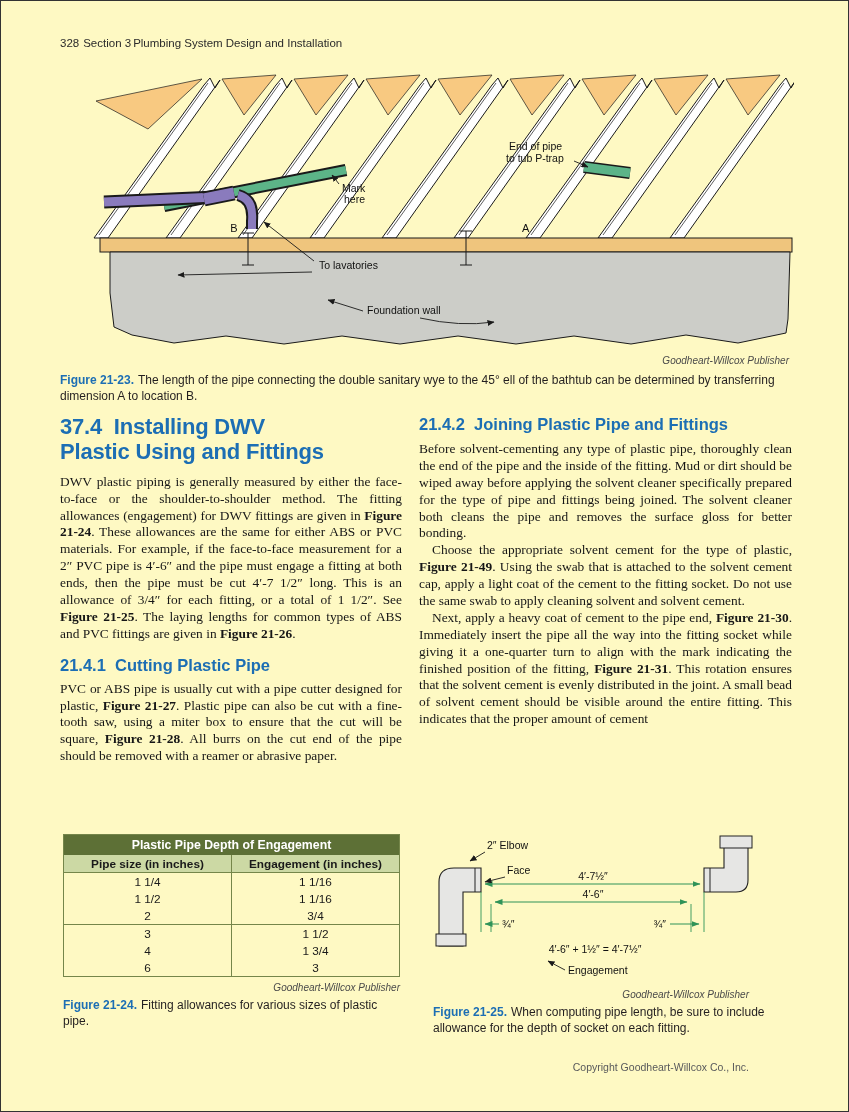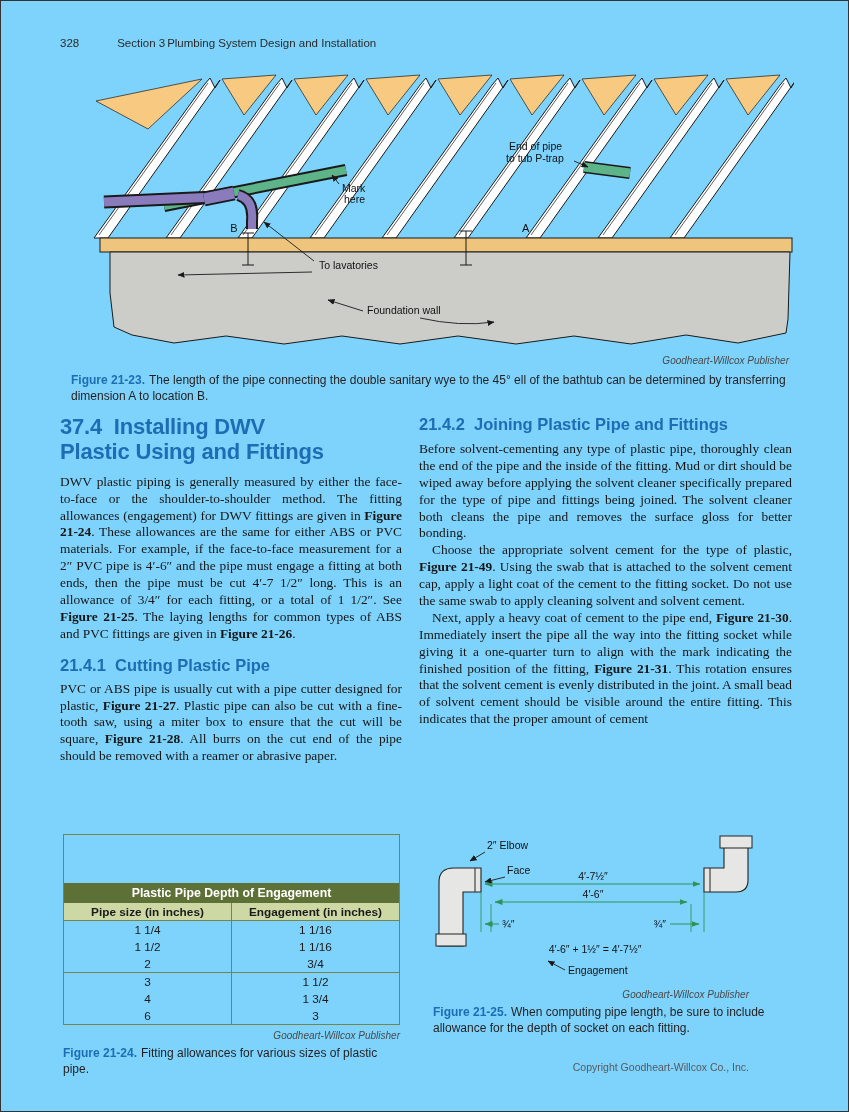--- a/index.html
+++ b/index.html
@@ -1,57 +1,57 @@
 <!DOCTYPE html>
 <html><head>
 <meta charset="utf-8">
 <style>
   * { box-sizing: border-box; margin: 0; padding: 0; }
   html, body { background: #ffffff; }
   .page {
-    position: relative; width: 849px; height: 1112px; background: #7dd3fc;
+    position: relative; width: 849px; height: 1112px; background: #fef9c3;
     border: 1px solid #333; overflow: hidden;
     font-family: "Liberation Serif", serif; color: #1a1a1a;
   }
   .abs { position: absolute; }
 
   .runhead { left: 59px; top: 36px; font-family: "Liberation Sans", sans-serif;
     font-size: 11.5px; color: #2b2b2b; display: flex; align-items: baseline; }
-  .runhead .gap1 { margin-left: 38px; }
+  .runhead .gap1 { margin-left: 4px; }
   .runhead .gap2 { margin-left: 2px; }
 
   .fig23 { left: 85px; top: 70px; width: 708px; height: 292px; }
   svg { display: block; }
 
   .credit { font-family: "Liberation Sans", sans-serif; font-style: italic;
     font-size: 10px; color: #4a4a4a; }
   .c23 { right: 59px; top: 354px; }
 
   .caption { font-family: "Liberation Sans", sans-serif; font-size: 12px;
     color: #231f20; line-height: 1.32; }
   .cap-lead { font-weight: bold; color: #1c6eb4; margin-right: 4px; }
-  .cap23 { left: 70px; top: 372px; width: 732px; }
+  .cap23 { left: 59px; top: 372px; width: 732px; }
 
   .col-left  { left: 59px;  top: 414px; width: 342px; }
   .col-right { left: 418px; top: 414px; width: 373px; }
 
   h1.sec { font-family: "Liberation Sans", sans-serif; font-size: 22px;
     line-height: 1.13; color: #1c6eb4; font-weight: bold; white-space: pre-wrap;
     margin-bottom: 9px; letter-spacing: -0.2px; }
   h2.sec { font-family: "Liberation Sans", sans-serif; font-size: 16.5px;
     color: #1c6eb4; font-weight: bold; white-space: pre-wrap; margin: 13px 0 6px 0; }
   h2.first { margin-top: 0; margin-bottom: 7px; }
   p.body { font-size: 13.4px; line-height: 1.26; text-align: justify; color: #161616; }
   p.ind { text-indent: 13px; }
 
   .tblock { left: 62px; top: 833px; width: 342px; }
   .gw-table { width: 337px; font-family: "Liberation Sans", sans-serif;
     border: 1px solid #75864a; }
   .t-title { background: #5d7036; color: #fff; font-weight: bold;
-    font-size: 12.3px; text-align: center; padding: 3px 0; margin-top: 48px; }
+    font-size: 12.3px; text-align: center; padding: 3px 0; }
   .t-row { display: flex; }
   .t-cell { flex: 1; text-align: center; font-size: 11.8px; padding: 1.5px 0; }
   .t-cell:first-child { border-right: 1px solid #75864a; }
   .t-head { background: #ccd9a4; font-weight: bold; border-bottom: 1px solid #75864a; }
   .t-sep { border-top: 1px solid #75864a; }
   .t-credit { text-align: right; width: 337px; margin-top: 5px; }
   .cap24 { margin-top: 5px; width: 342px; }
 
   .fig25 { left: 418px; top: 833px; width: 373px; height: 152px; }
   .c25 { right: 99px; top: 988px; }

